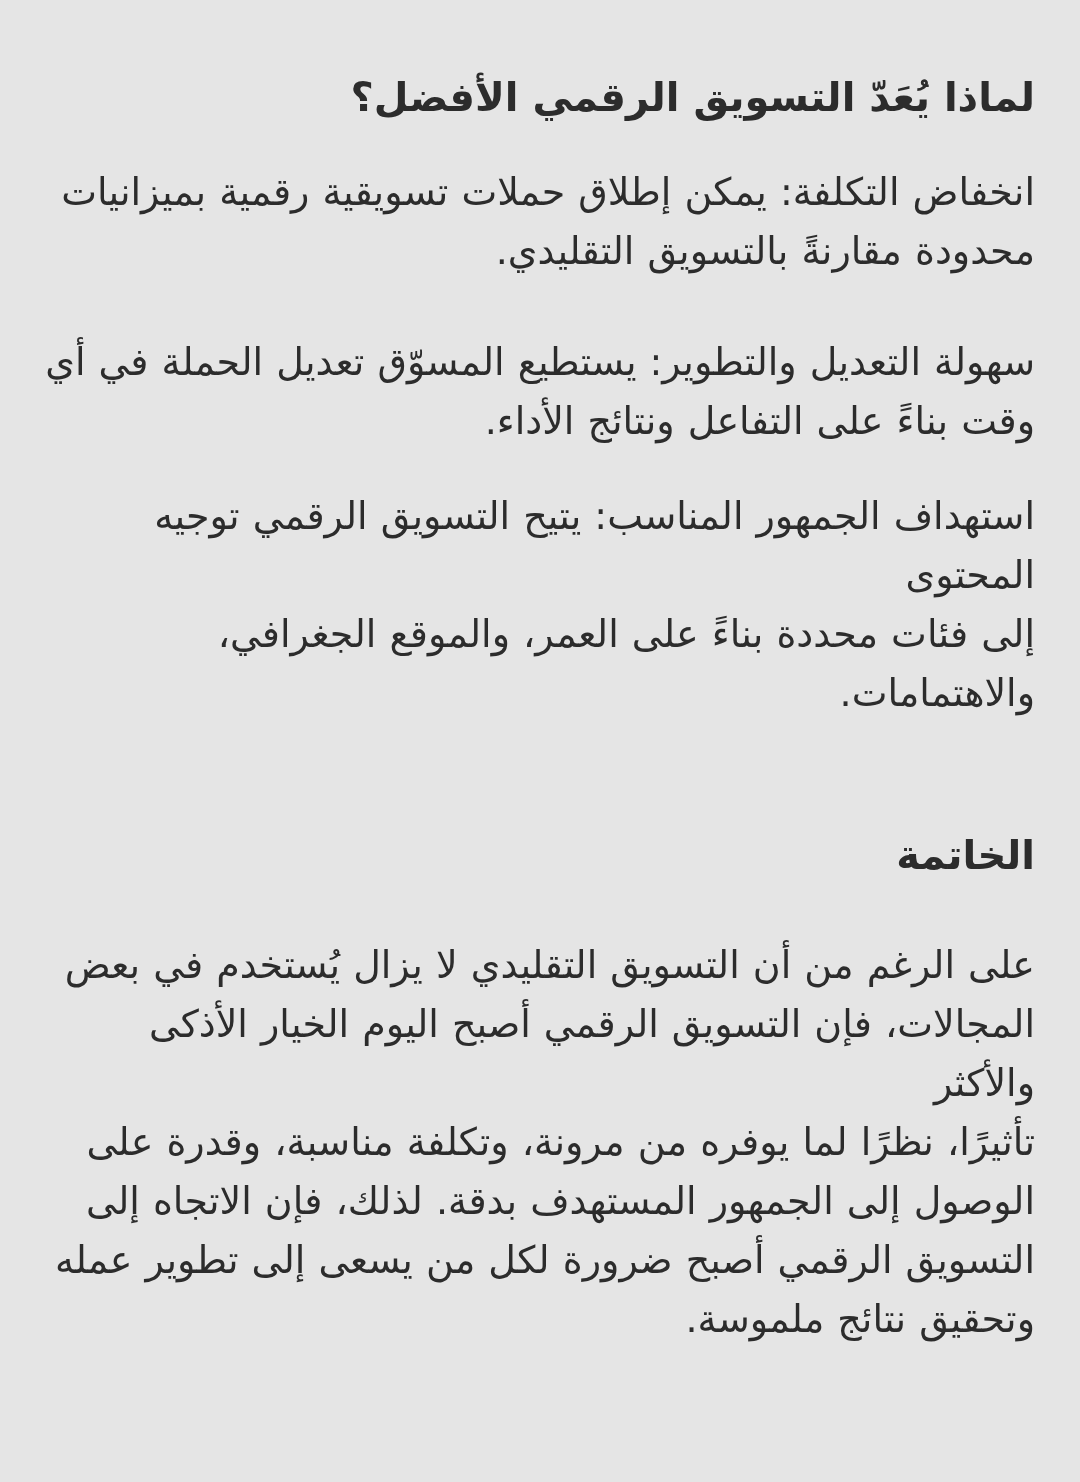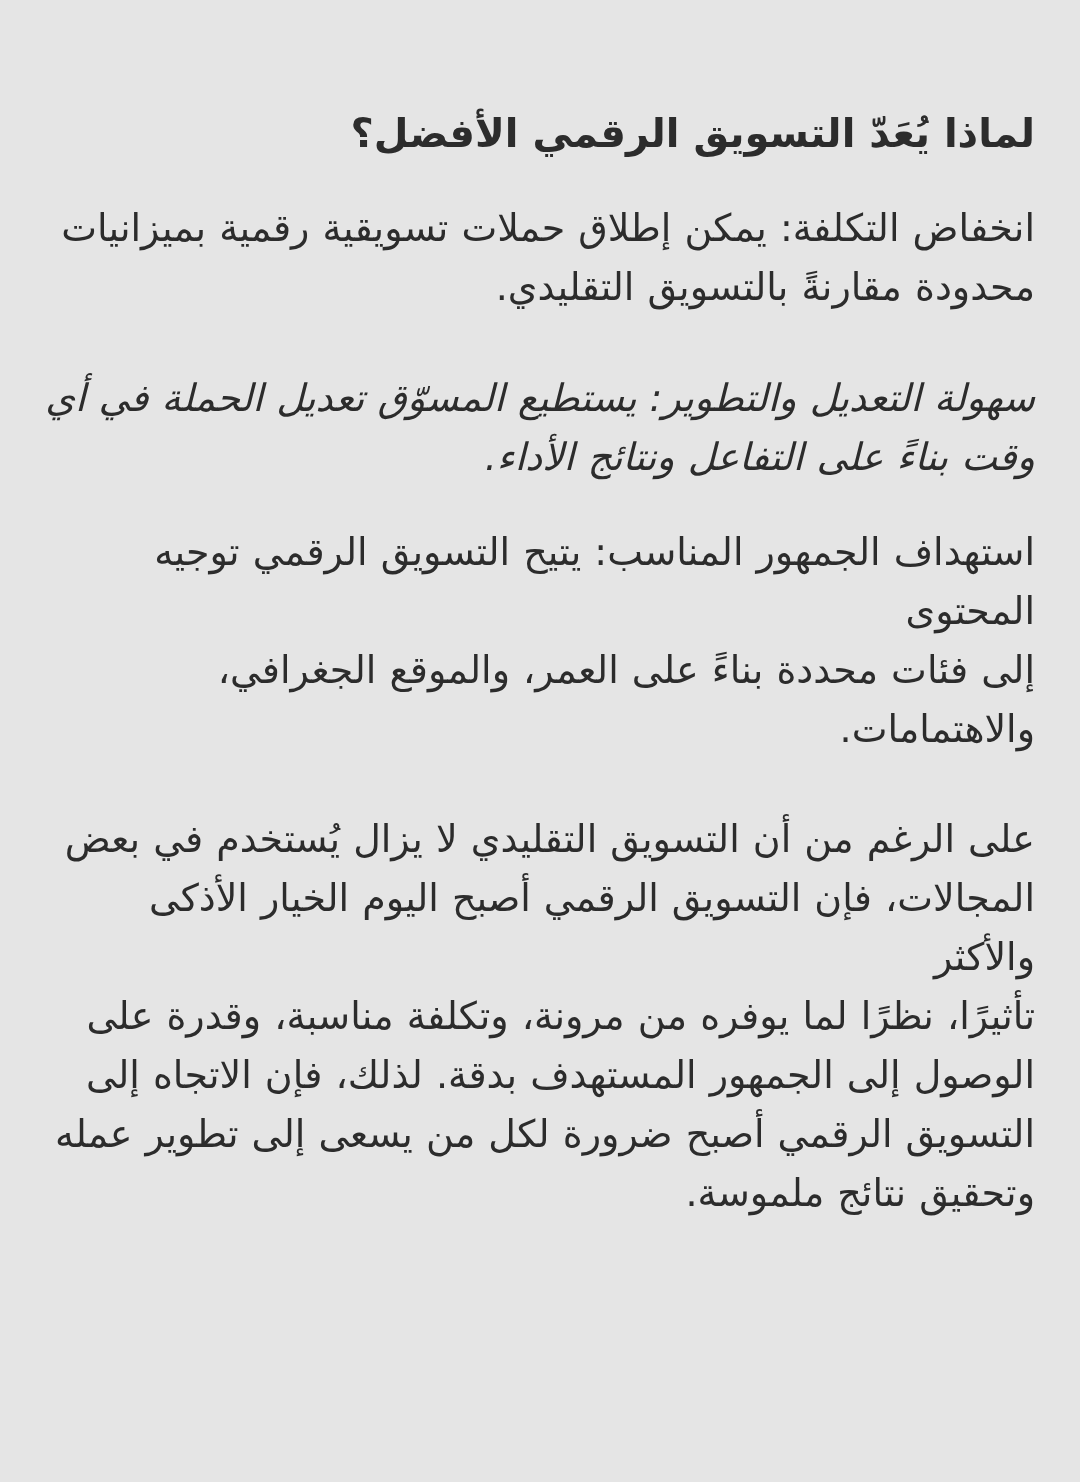--- a/index.html
+++ b/index.html
@@ -22,32 +22,32 @@
     margin: 0 auto;
     padding: 0 45px;
     text-align: right;
   }
   .heading {
     font-size: 40px;
     font-weight: bold;
     line-height: 59px;
     margin: 0;
   }
-  .heading-why { margin-top: 104px; }
+  .heading-why { margin-top: 68px; }
   .heading-conclusion { margin-top: 103px; }
   .para {
     font-size: 38px;
     font-weight: normal;
     line-height: 59px;
     margin: 0;
     white-space: pre-line;
     word-spacing: 1px;
   }
   .para-1 { margin-top: 36px; }
-  .para-2 { margin-top: 52px; font-style: italic; }
+  .para-2 { margin-top: 52px; }
   .para-3 { margin-top: 52px; }
   .para-4 { margin-top: 36px; }
   .para-conclusion { margin-top: 51px; }
 </style>
 </head>
 <body>
 
 <div class="page">
 
   <h1 class="heading heading-why">لماذا يُعَدّ التسويق الرقمي الأفضل؟</h1>
@@ -55,20 +55,21 @@
   <p class="para para-1">انخفاض التكلفة: يمكن إطلاق حملات تسويقية رقمية بميزانيات
 محدودة مقارنةً بالتسويق التقليدي.</p>
 
   <p class="para para-2">سهولة التعديل والتطوير: يستطيع المسوّق تعديل الحملة في أي
 وقت بناءً على التفاعل ونتائج الأداء.</p>
 
 
   <p class="para para-4">استهداف الجمهور المناسب: يتيح التسويق الرقمي توجيه المحتوى
 إلى فئات محددة بناءً على العمر، والموقع الجغرافي، والاهتمامات.</p>
 
+  <h2 class="heading heading-conclusion">الخاتمة</h2>
 
   <p class="para para-conclusion">على الرغم من أن التسويق التقليدي لا يزال يُستخدم في بعض
 المجالات، فإن التسويق الرقمي أصبح اليوم الخيار الأذكى والأكثر
 تأثيرًا، نظرًا لما يوفره من مرونة، وتكلفة مناسبة، وقدرة على
 الوصول إلى الجمهور المستهدف بدقة. لذلك، فإن الاتجاه إلى
 التسويق الرقمي أصبح ضرورة لكل من يسعى إلى تطوير عمله
 وتحقيق نتائج ملموسة.</p>
 
 </div>
 

